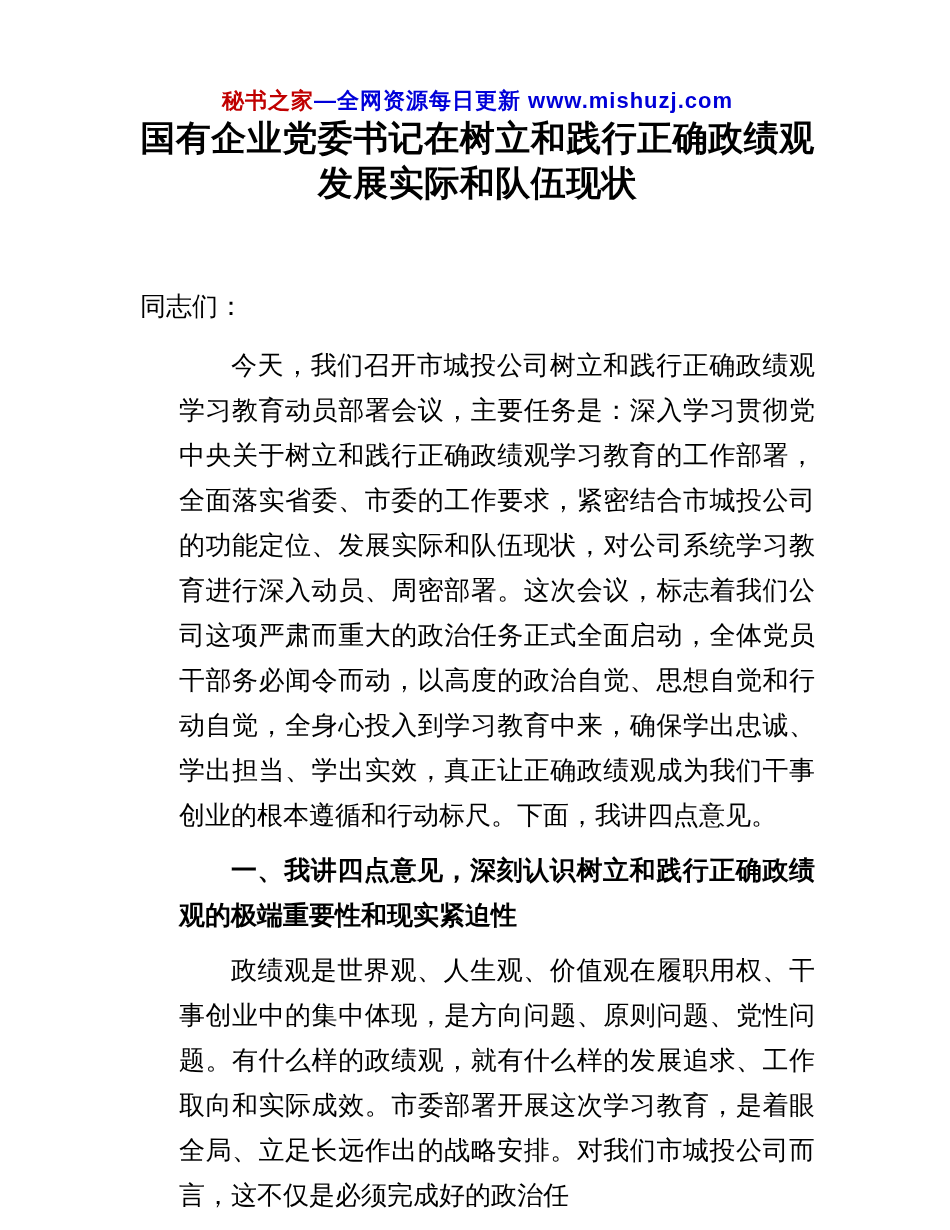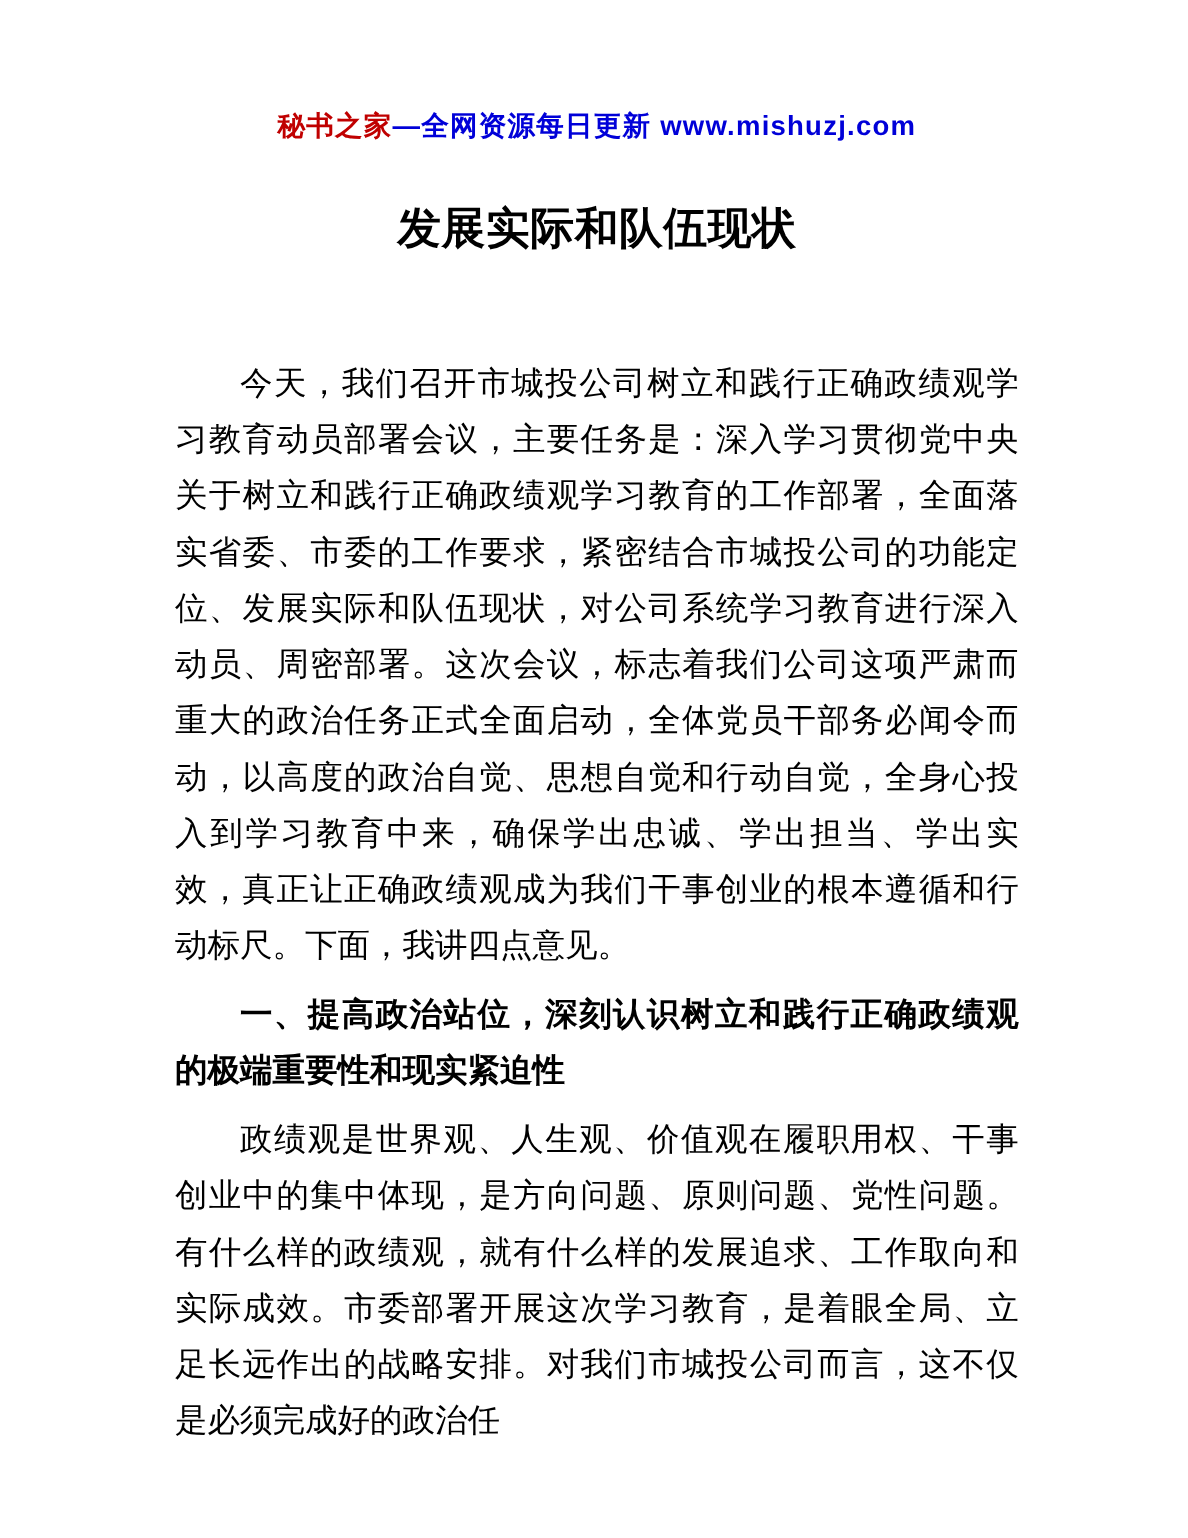--- a/index.html
+++ b/index.html
@@ -41,44 +41,46 @@
     font-size: 26px;
     line-height: 45px;
     text-align: justify;
     color: #000000;
   }
   p.para {
     margin-bottom: 10px;
   }
   p.para.indent {
     text-indent: 2em;
+    margin-left: 39px;
   }
   p.para.bold {
     font-weight: bold;
   }
   p.salutation {
     margin-bottom: 14px;
   }
 </style>
 </head>
 <body>
 
 <div class="page">
 
   <div class="site-header">
     <span class="brand" data-color="header.brand_color" style="color: rgb(192, 0, 0);">秘书之家</span><span class="tagline" data-color="header.link_color" style="color: rgb(0, 0, 216);">—全网资源每日更新 </span><span class="url" data-color="header.link_color" style="color: rgb(0, 0, 216);">www.mishuzj.com</span>
   </div>
 
   <h1 class="doc-title">
-    <br>
+    <span>国有企业党委书记在树立和践行正确政绩观</span><br>
     <span>发展实际和队伍现状</span>
   </h1>
 
   <div class="body-text">
+    <p class="para salutation">同志们：</p>
 
     <p class="para indent">今天，我们召开市城投公司树立和践行正确政绩观学习教育动员部署会议，主要任务是：深入学习贯彻党中央关于树立和践行正确政绩观学习教育的工作部署，全面落实省委、市委的工作要求，紧密结合市城投公司的功能定位、发展实际和队伍现状，对公司系统学习教育进行深入动员、周密部署。这次会议，标志着我们公司这项严肃而重大的政治任务正式全面启动，全体党员干部务必闻令而动，以高度的政治自觉、思想自觉和行动自觉，全身心投入到学习教育中来，确保学出忠诚、学出担当、学出实效，真正让正确政绩观成为我们干事创业的根本遵循和行动标尺。下面，我讲四点意见。</p>
 
-    <p class="para indent bold">一、提高政治站位，深刻认识树立和践行正确政绩观的极端重要性和现实紧迫性</p>
+    <p class="para indent bold">一、我讲四点意见，深刻认识树立和践行正确政绩观的极端重要性和现实紧迫性</p>
 
     <p class="para indent">政绩观是世界观、人生观、价值观在履职用权、干事创业中的集中体现，是方向问题、原则问题、党性问题。有什么样的政绩观，就有什么样的发展追求、工作取向和实际成效。市委部署开展这次学习教育，是着眼全局、立足长远作出的战略安排。对我们市城投公司而言，这不仅是必须完成好的政治任</p>
   </div>
 
 </div>
 
 </body></html>

